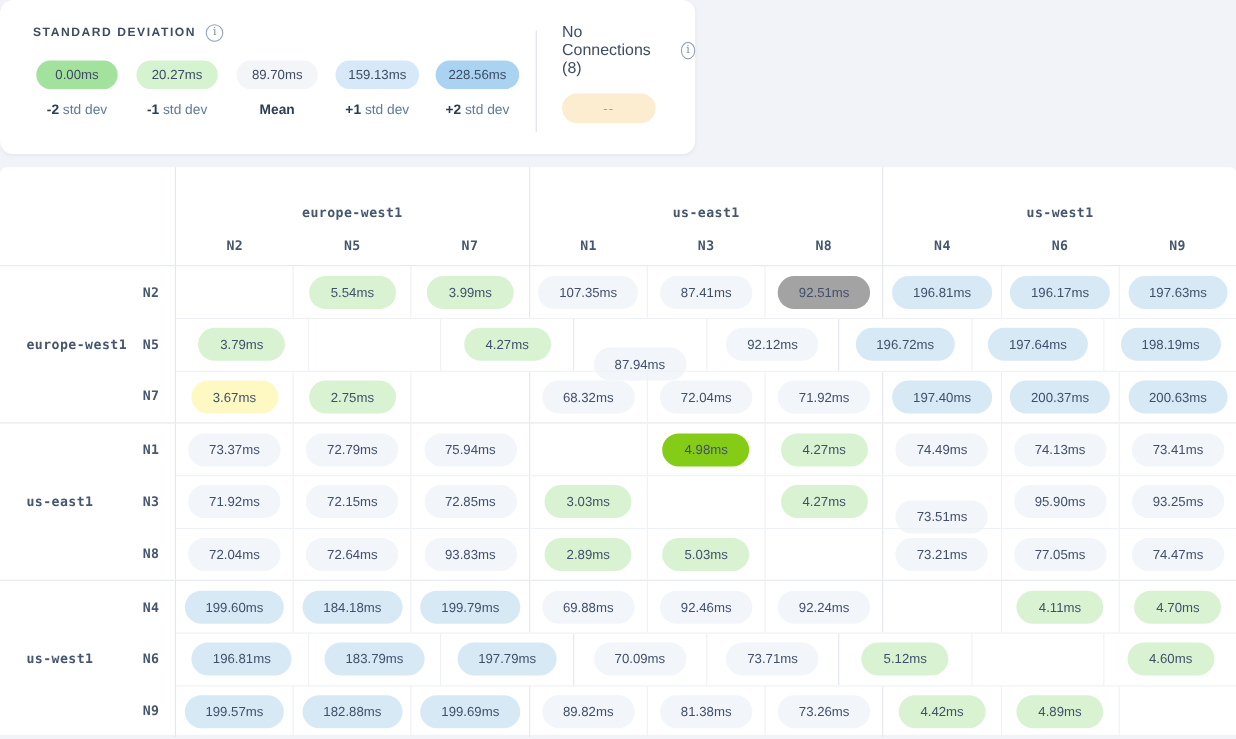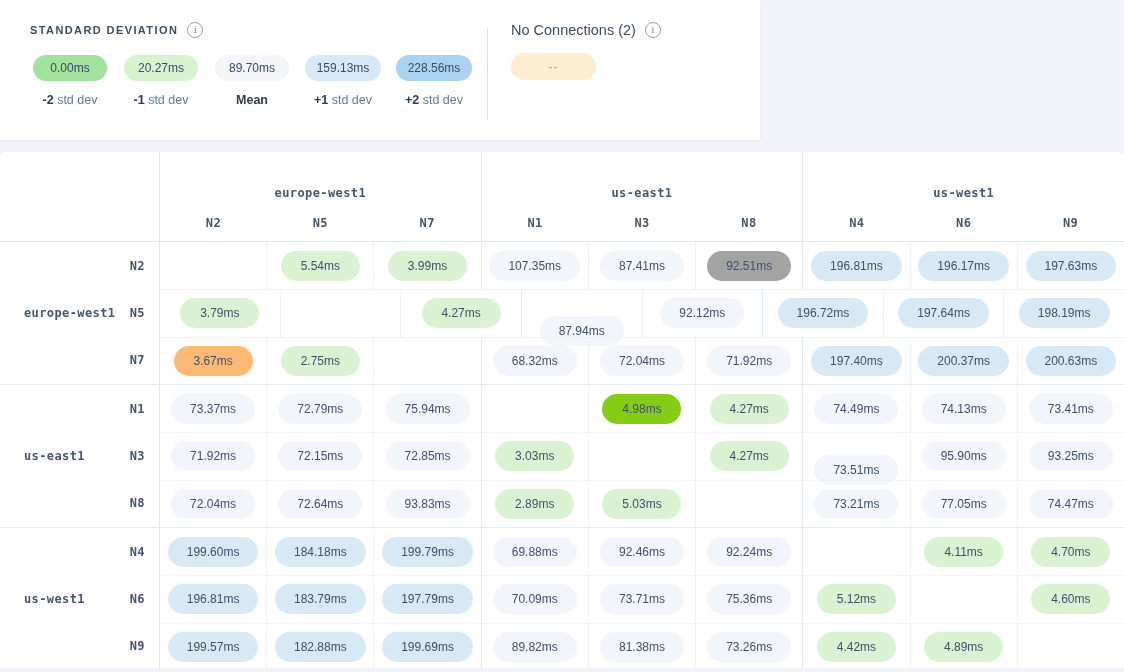--- a/index.html
+++ b/index.html
@@ -7,22 +7,22 @@
   body {
     font-family: "Liberation Sans", sans-serif;
     background: #f1f3f8;
     color: #42526b;
   }
   .page { width: 1124px; height: 672px; position: relative; }
 
   
   .legend-card {
     position: absolute; left: 0; top: 0;
-    width: 760px; height: 140px;
-    background: #ffffff; border-radius: 0;
+    width: 632px; height: 140px;
+    background: #ffffff; border-radius: 12px;
     box-shadow: 0 1px 3px rgba(40,60,90,0.05);
   }
   .legend-left { position: absolute; left: 30px; top: 22px; }
   .legend-title-row { display: flex; align-items: center; gap: 9px; height: 16px; }
   .legend-title {
     font-size: 11px; font-weight: bold; letter-spacing: 1.4px;
     color: #3d4c62;
   }
   .info-icon {
     width: 16px; height: 16px; border-radius: 50%;
@@ -121,21 +121,21 @@
           </div>
           <div class="tier-col">
             <div class="tier-pill" style="background: rgb(170, 211, 242);">228.56ms</div>
             <div class="tier-label"><b>+2</b><span> std dev</span></div>
           </div>
         </div>
     </div>
     <div class="legend-divider"></div>
     <div class="legend-right">
       <div class="nc-title-row">
-        <span class="nc-title">No Connections (2)</span>
+        <span class="nc-title">No Connections (8)</span>
         <span class="info-icon">i</span>
       </div>
       <div class="nc-pill" style="background: rgb(252, 236, 208);">--</div>
     </div>
   </div>
 
   <div class="matrix">
     <div class="m-header">
       <div class="m-corner"></div>
       <div class="m-hgroups">
@@ -220,21 +220,21 @@
               </div>
               <div class="m-cell ileft">
                 <div class="pill" style="background: rgb(216, 233, 246);">197.64ms</div>
               </div>
               <div class="m-cell ileft">
                 <div class="pill" style="background: rgb(216, 233, 246);">198.19ms</div>
               </div>
             </div>
             <div class="m-row rsep">
               <div class="m-cell">
-                <div class="pill" style="background: #fdba74; text-align: right;">3.67ms</div>
+                <div class="pill" style="background: #fef9c3; text-align: right;">3.67ms</div>
               </div>
               <div class="m-cell ileft">
                 <div class="pill" style="background: rgb(217, 243, 210);">2.75ms</div>
               </div>
               <div class="m-cell ileft"></div>
               <div class="m-cell gleft">
                 <div class="pill" style="background: rgb(242, 245, 249);">68.32ms</div>
               </div>
               <div class="m-cell ileft">
                 <div class="pill" style="background: rgb(242, 245, 249);">72.04ms</div>
@@ -389,23 +389,20 @@
               </div>
               <div class="m-cell ileft">
                 <div class="pill" style="background: rgb(216, 233, 246);">197.79ms</div>
               </div>
               <div class="m-cell gleft">
                 <div class="pill" style="background: rgb(242, 245, 249);">70.09ms</div>
               </div>
               <div class="m-cell ileft">
                 <div class="pill" style="background: rgb(242, 245, 249);">73.71ms</div>
               </div>
-              <div class="m-cell ileft">
-                <div class="pill" style="background: rgb(242, 245, 249);">75.36ms</div>
-              </div>
               <div class="m-cell gleft">
                 <div class="pill" style="background: rgb(217, 243, 210);">5.12ms</div>
               </div>
               <div class="m-cell ileft"></div>
               <div class="m-cell ileft">
                 <div class="pill" style="background: rgb(217, 243, 210);">4.60ms</div>
               </div>
             </div>
             <div class="m-row rsep">
               <div class="m-cell">

